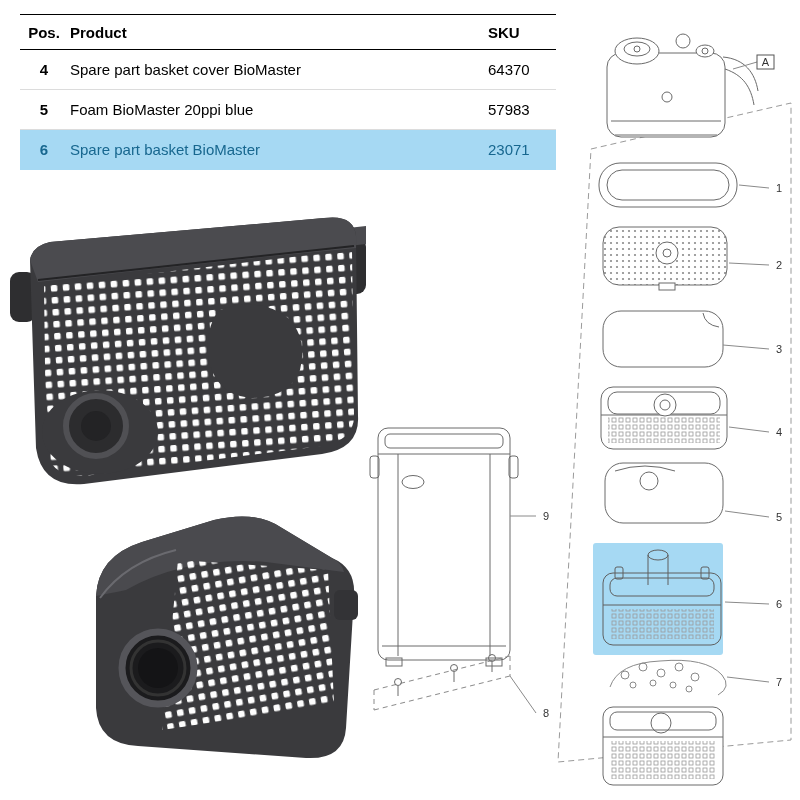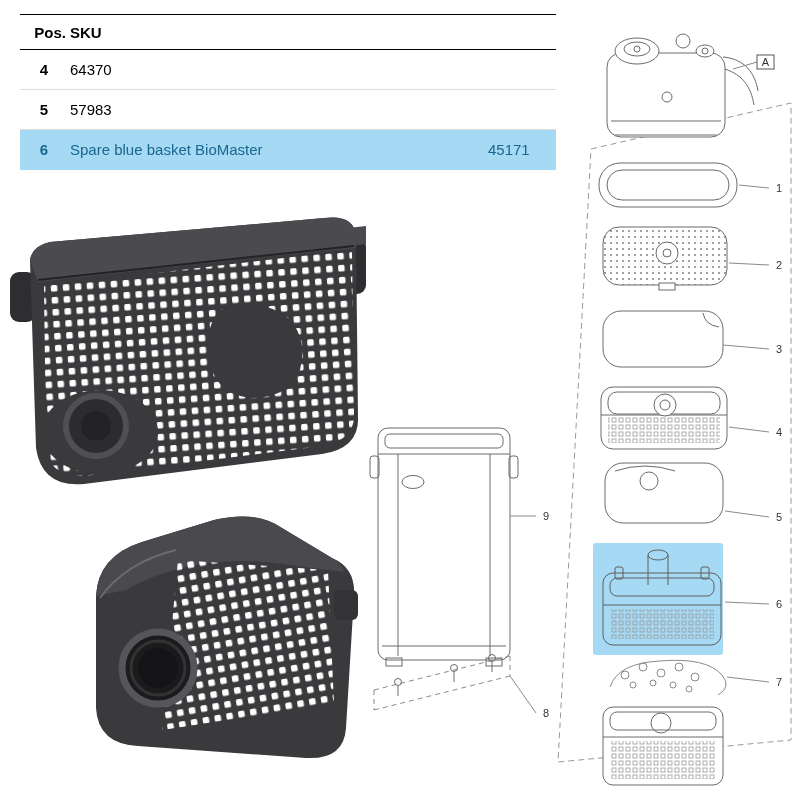--- a/index.html
+++ b/index.html
@@ -4,21 +4,21 @@
 <style>
   html,body{margin:0;padding:0;background:#fff;font-family:"Liberation Sans",sans-serif;}
   .page{position:relative;width:800px;height:800px;background:#fff;overflow:hidden;}
 
   
   .parts-table{position:absolute;left:20px;top:14px;width:536px;font-size:15px;color:#000;}
   .t-row{display:grid;grid-template-columns:48px 1fr 70px;align-items:center;}
   .t-head{height:34px;border-top:1px solid #000;border-bottom:1px solid #000;font-weight:bold;}
   .t-data{height:39px;border-bottom:1px solid #dcdcdc;}
   .t-data .pos{text-align:center;font-weight:bold;}
-  .t-head .pos{text-align:right;padding-left:2px;}
+  .t-head .pos{text-align:center;padding-left:2px;}
   .cell{padding:0 2px;}
   .highlight{background:#A6D9F3;color:#17678F;border-bottom:1px solid #A6D9F3;}
 
   
   svg{position:absolute;display:block;}
   .photo1{left:8px;top:192px;}
   .photo2{left:66px;top:498px;}
   .canister{left:358px;top:398px;}
   .exploded{left:555px;top:25px;}
   .callout{font-size:11px;fill:#333;text-anchor:middle;font-family:"Liberation Sans",sans-serif;}
@@ -26,34 +26,37 @@
   .line{stroke:#6a6a6a;fill:none;}
 </style>
 </head>
 <body>
 
 <div class="page">
 
   <div class="parts-table">
     <div class="t-row t-head">
       <div class="cell pos">Pos.</div>
+      <div class="cell">Product</div>
       <div class="cell">SKU</div>
     </div>
     <div class="t-row t-data">
       <div class="cell pos">4</div>
+      <div class="cell">Spare part basket cover BioMaster</div>
       <div class="cell">64370</div>
     </div>
     <div class="t-row t-data">
       <div class="cell pos">5</div>
+      <div class="cell">Foam BioMaster 20ppi blue</div>
       <div class="cell">57983</div>
     </div>
     <div class="t-row t-data highlight">
       <div class="cell pos">6</div>
-      <div class="cell">Spare blue basket BioMaster</div>
-      <div class="cell">45171</div>
+      <div class="cell">Spare part basket BioMaster</div>
+      <div class="cell">23071</div>
     </div>
   </div>
 
   <svg class="photo1" width="360" height="305" viewBox="0 0 360 305">
     <defs>
       <pattern id="holes1" width="12" height="12" patternUnits="userSpaceOnUse" patternTransform="rotate(-4)">
         <rect x="0" y="0" width="6.5" height="6.5" rx="1.5" fill="#fdfdfd"></rect>
       </pattern>
       <clipPath id="face1">
         <path d="M36,94 L344,58 L346,224 Q346,248 314,254 L76,284 Q40,286 38,252 Z"></path>

